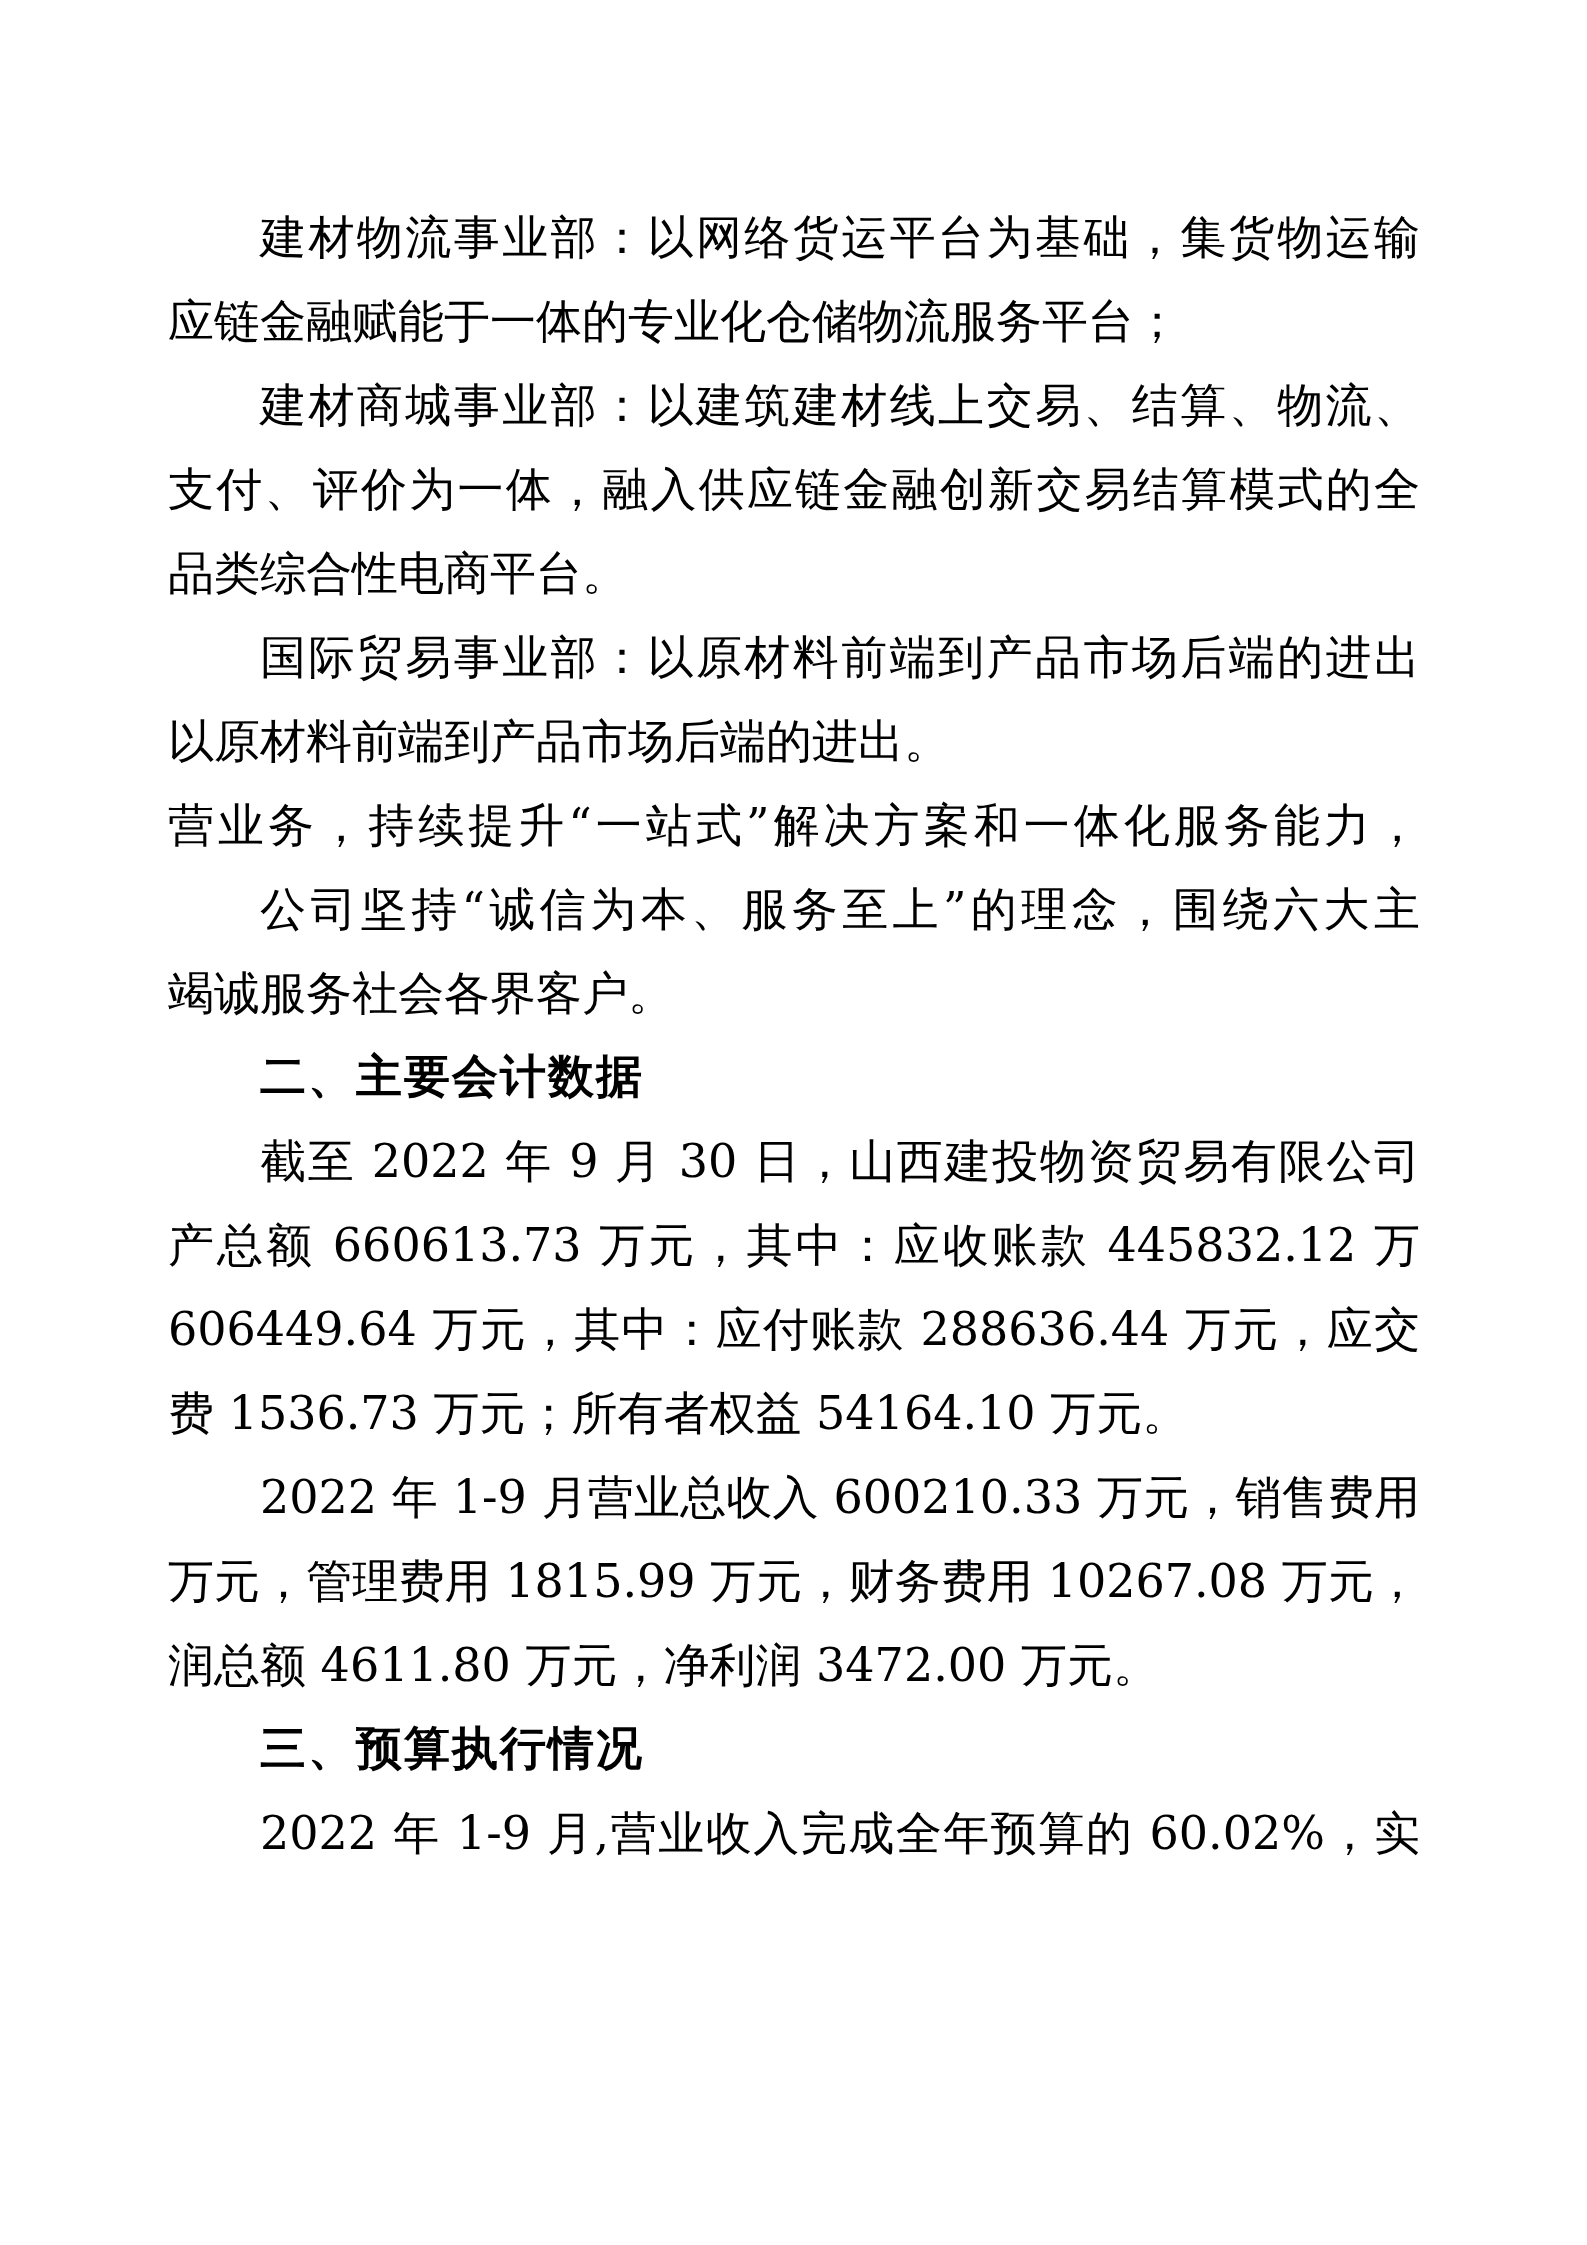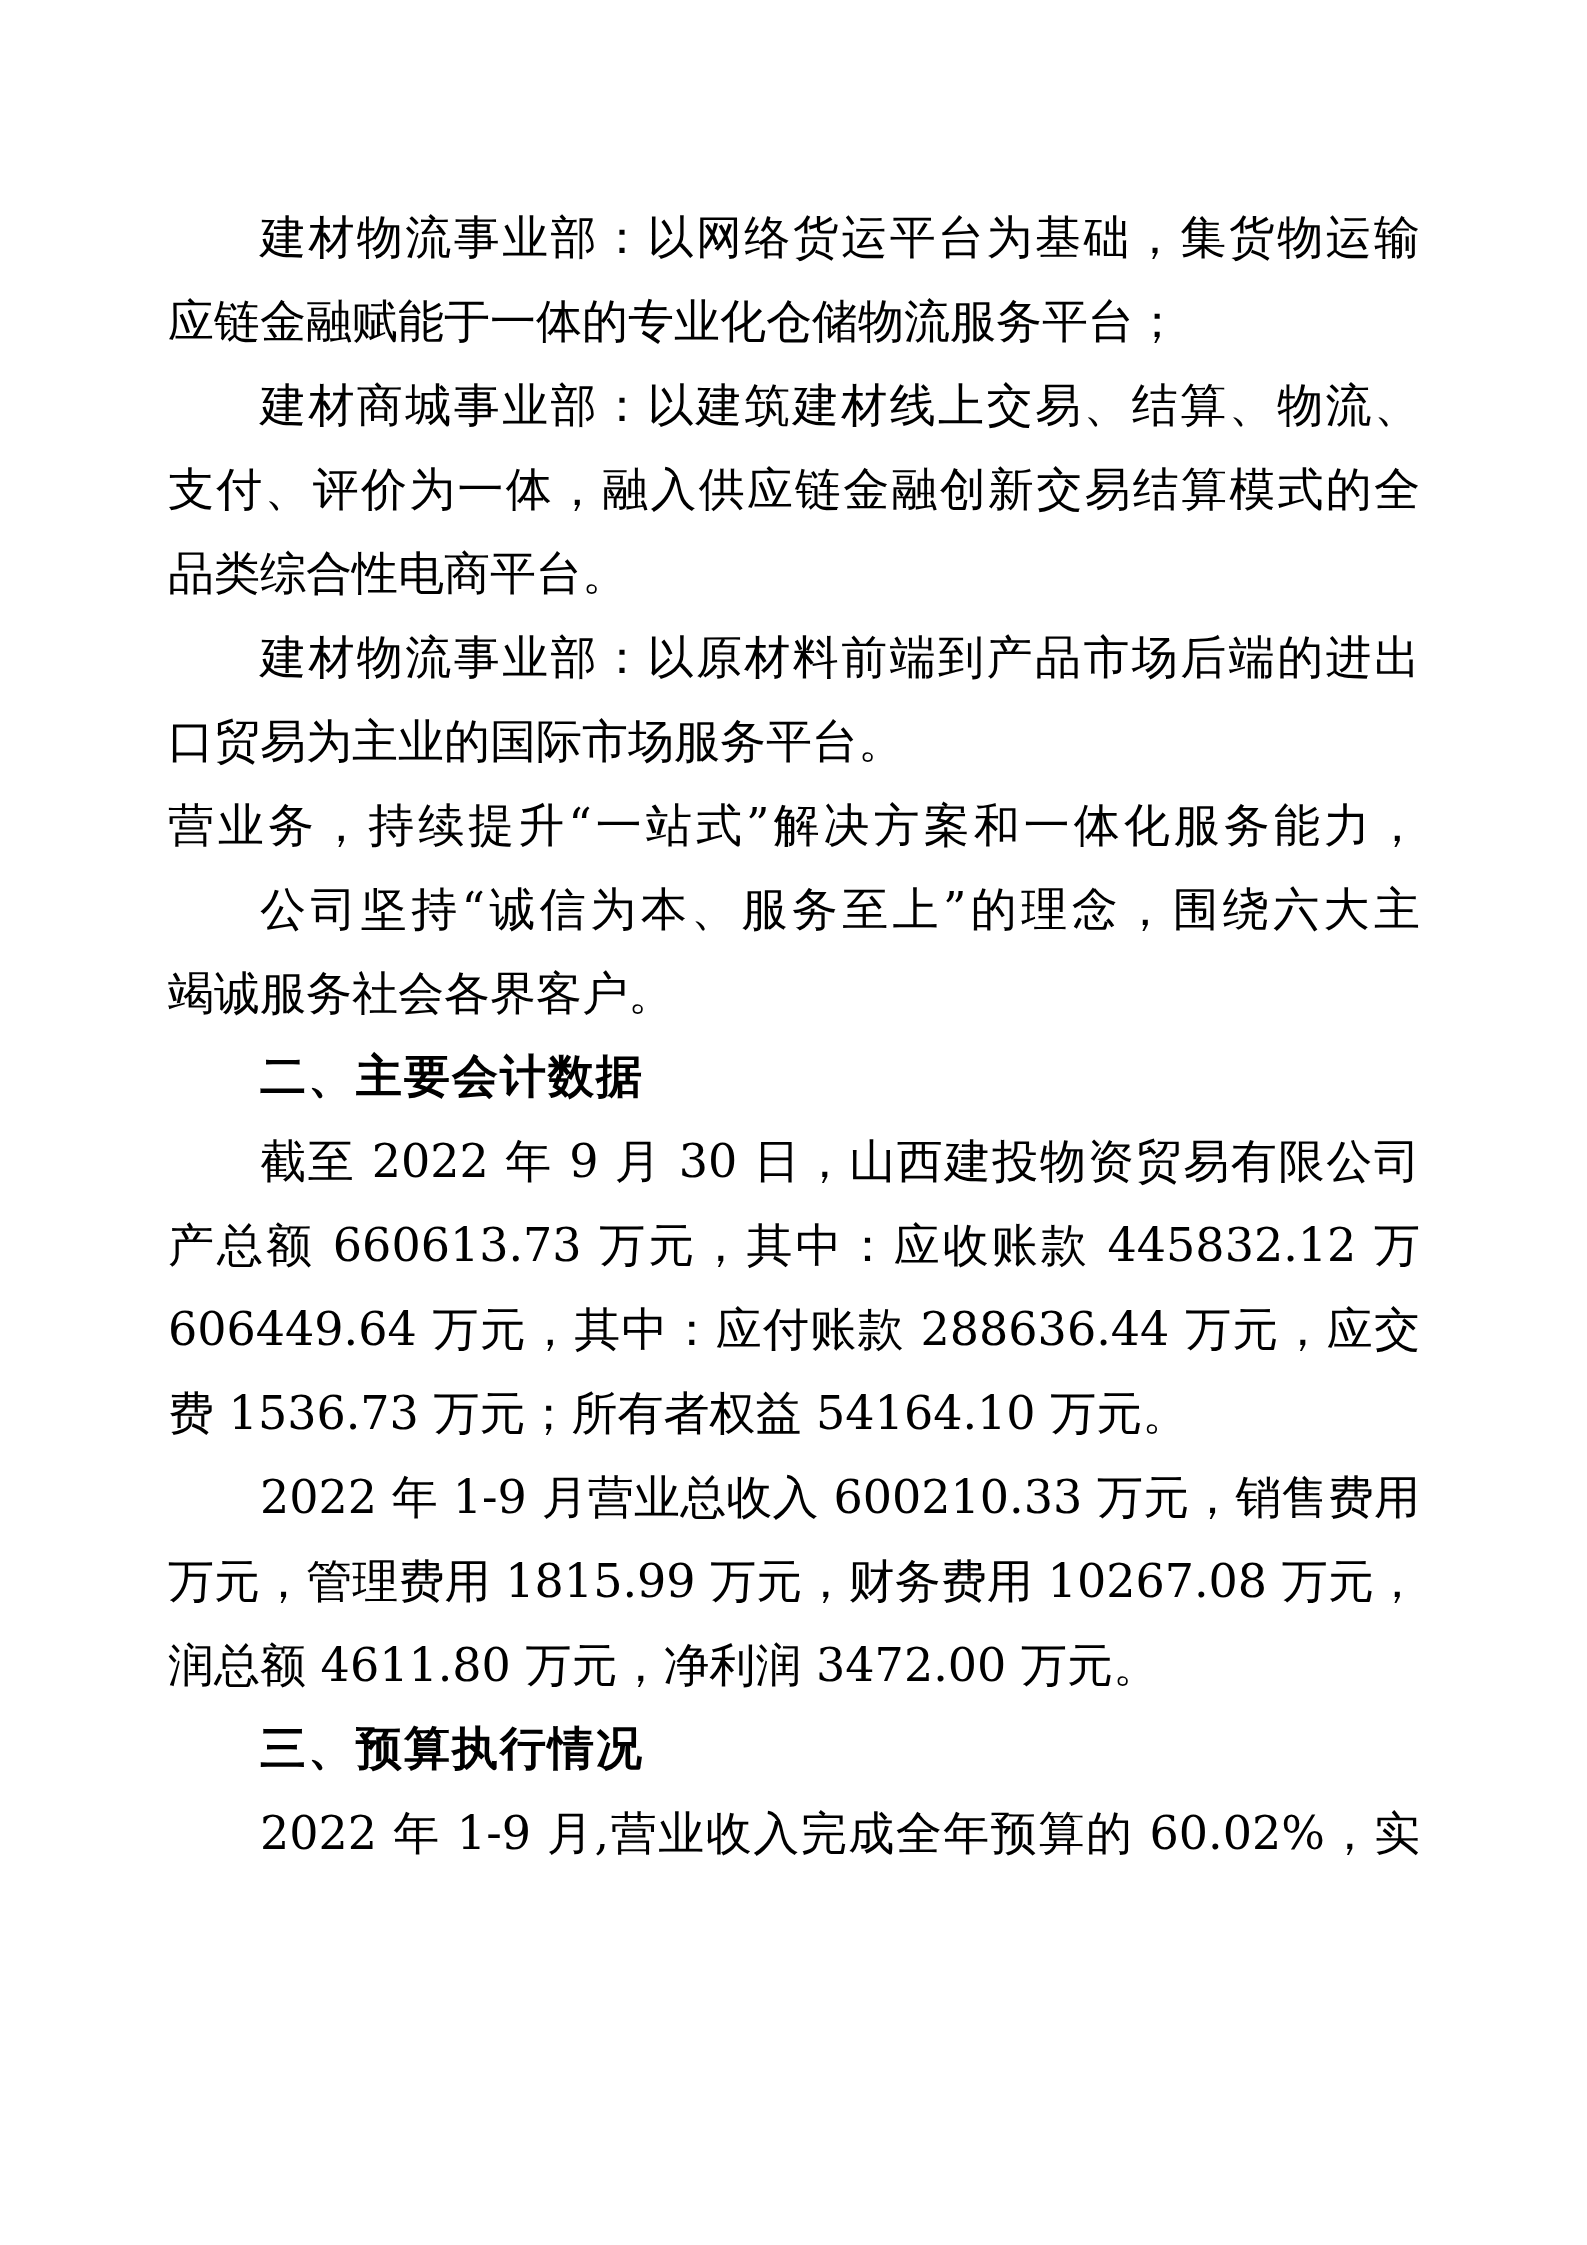--- a/index.html
+++ b/index.html
@@ -52,22 +52,22 @@
       <div class="block">
         <div class="line justify indent">建材物流事业部：以网络货运平台为基础，集货物运输</div>
         <div class="line">应链金融赋能于一体的专业化仓储物流服务平台；</div>
       </div>
       <div class="block">
         <div class="line justify indent">建材商城事业部：以建筑建材线上交易、结算、物流、</div>
         <div class="line justify">支付、评价为一体，融入供应链金融创新交易结算模式的全</div>
         <div class="line">品类综合性电商平台。</div>
       </div>
       <div class="block">
-        <div class="line justify indent">建材物流事业部：以原材料前端到产品市场后端的进出</div>
-        <div class="line">口贸易为主业的国际市场服务平台。</div>
+        <div class="line justify indent">国际贸易事业部：以原材料前端到产品市场后端的进出</div>
+        <div class="line">以原材料前端到产品市场后端的进出。</div>
       </div>
       <div class="block">
         <div class="line justify">营业务，持续提升“一站式”解决方案和一体化服务能力，</div>
         <div class="line justify indent">公司坚持“诚信为本、服务至上”的理念，围绕六大主</div>
         <div class="line">竭诚服务社会各界客户。</div>
       </div>
       <div class="block">
         <div class="line indent heading">二、主要会计数据</div>
       </div>
       <div class="block">

